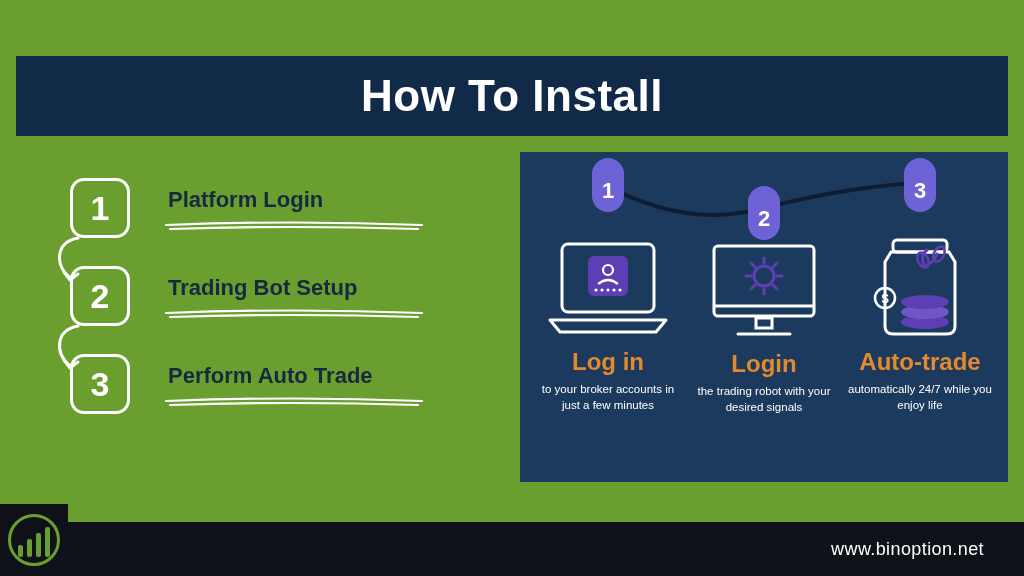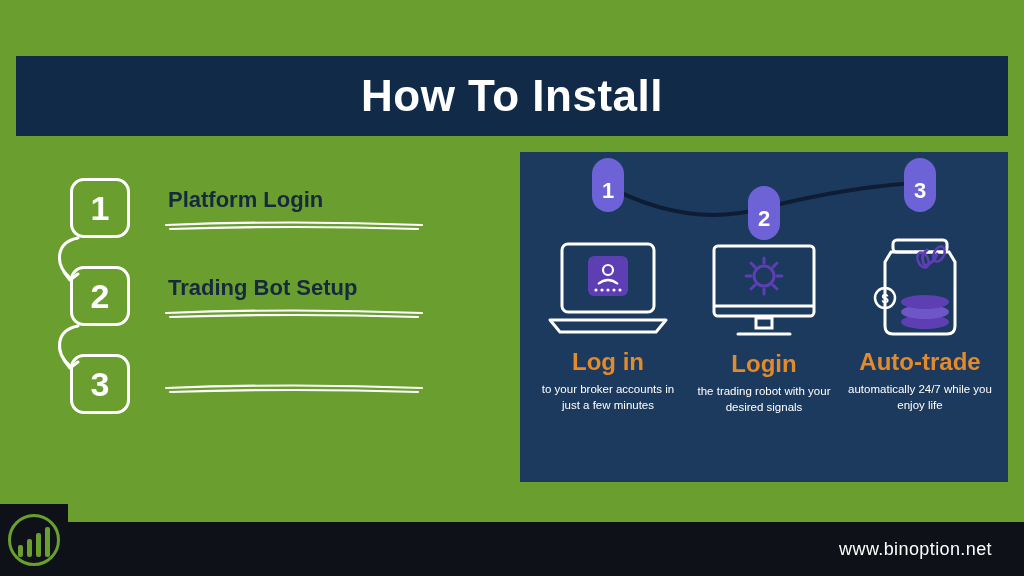--- a/index.html
+++ b/index.html
@@ -155,21 +155,21 @@
 
   .footer {
     position: absolute;
     left: 0; right: 0;
     bottom: 0;
     height: 54px;
     background: #0e1218;
     display: flex;
     align-items: center;
     justify-content: flex-end;
-    padding-right: 32px;
+    padding-right: 40px;
   }
   .footer-url {
     color: #ffffff;
     font-size: 18px;
     letter-spacing: 0.4px;
   }
   .logo-wrap {
     position: absolute;
     left: 0;
     bottom: 0;
@@ -242,20 +242,21 @@
           </svg>
       </div>
     </div>
   </div>
 
   <div class="step-row">
     <div class="step-box">
       <span>3</span>
     </div>
     <div class="step-label">
+      <span>Perform Auto Trade</span>
       <div class="uline">
         <svg viewBox="0 0 260 10">
             <path d="M2 4 Q130 -1 258 4 M6 8 Q130 4 254 8" stroke="#ffffff" stroke-width="2.2" fill="none" stroke-linecap="round"></path>
           </svg>
       </div>
     </div>
   </div>
 </div>
 
 <div class="arrow a1">

